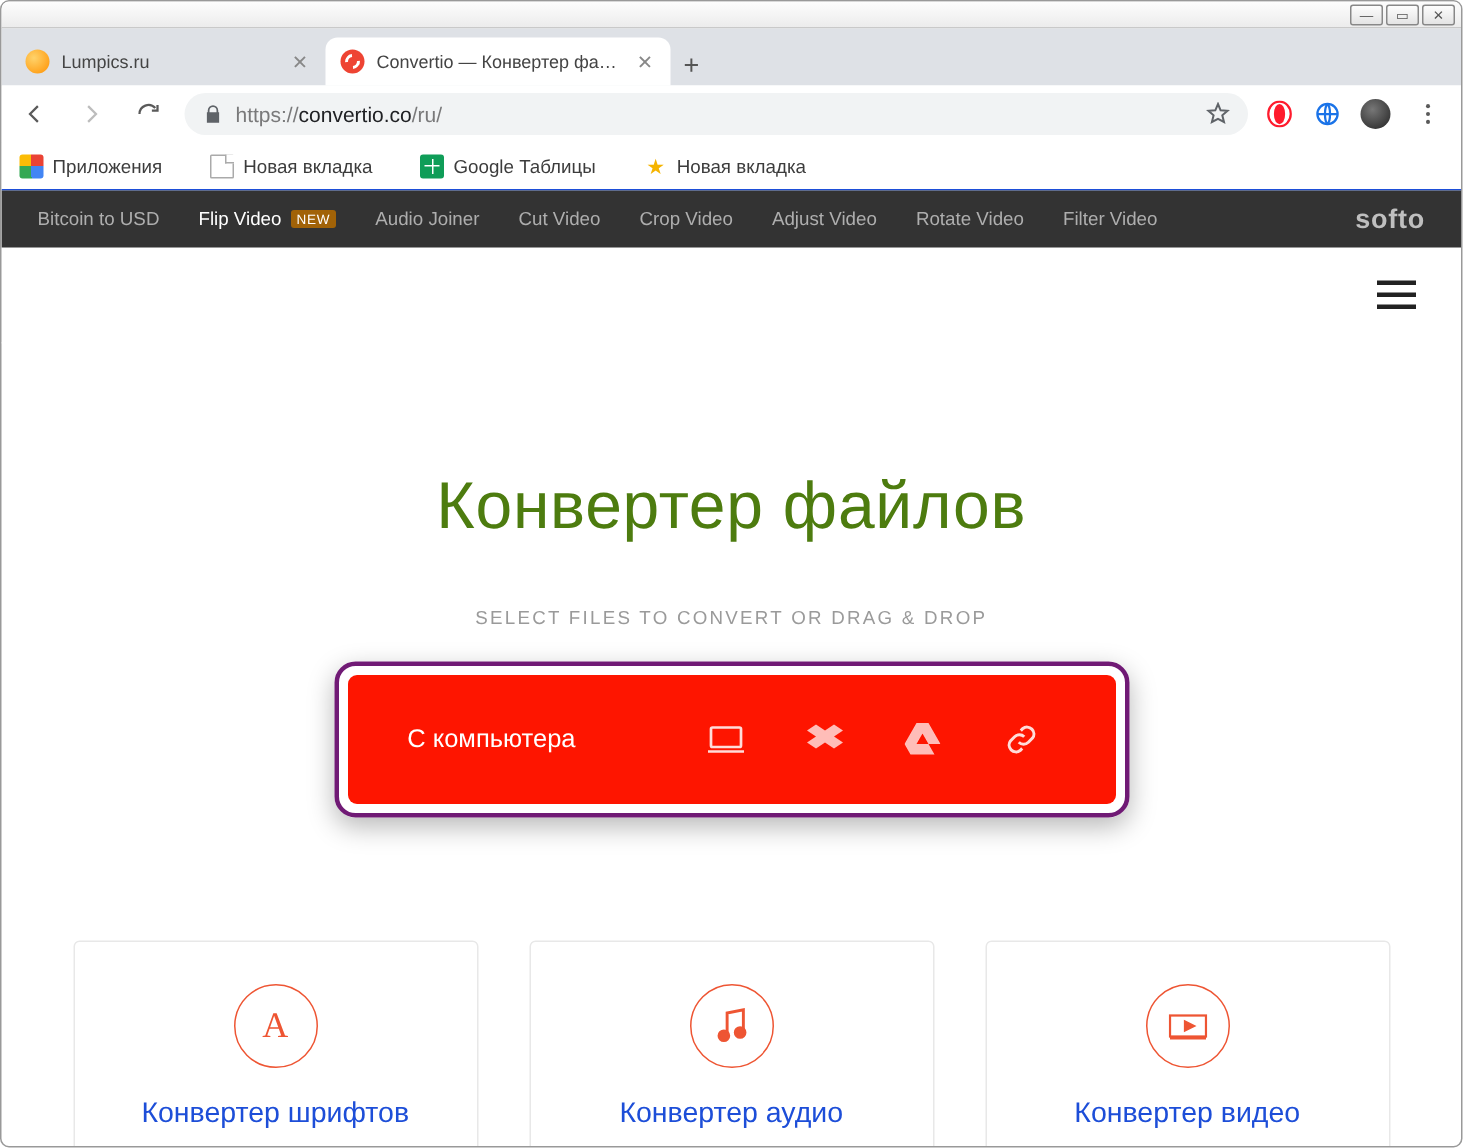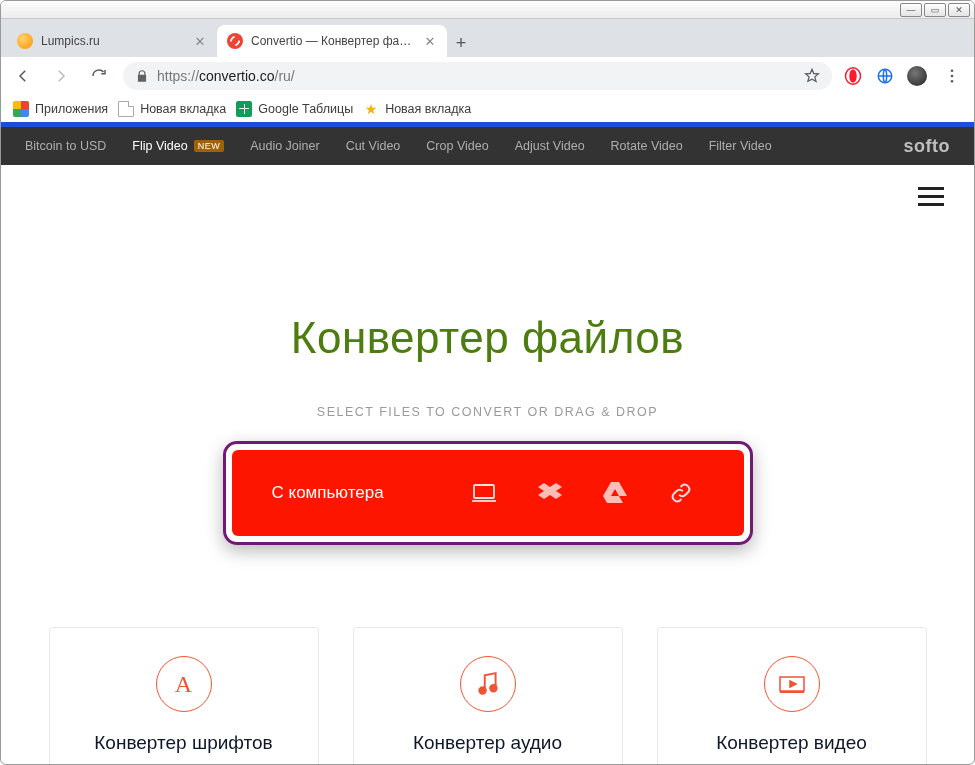--- a/index.html
+++ b/index.html
@@ -28,21 +28,21 @@
 .navbtn svg { width:18px; height:18px; }
 .addr { flex:1; height:28px; background:#f1f3f4; border-radius:14px; display:flex; align-items:center; padding:0 12px; gap:8px; color:#202124; font-size:14px; }
 .addr .lock { color:#5f6368; width:14px; height:14px; }
 .addr .url-scheme { color:#79797a; }
 .addr .url-host { color:#202124; }
 .addr .url-path { color:#79797a; }
 .addr .star { margin-left:auto; color:#5f6368; }
 .exticon { width:22px; height:22px; display:flex; align-items:center; justify-content:center; }
 
 
-.bmbar { height: 32px; background:#fff; border-bottom:5px solid #1d4ed8; display:flex; align-items:center; padding:0 12px; gap:10px; font-size:12.5px; color:#3c3c3c; }
+.bmbar { height: 32px; background:#fff; border-bottom:1px solid #1d4ed8; display:flex; align-items:center; padding:0 12px; gap:32px; font-size:12.5px; color:#3c3c3c; }
 .bm { display:flex; align-items:center; gap:6px; }
 .bm .bicon { width:16px; height:16px; }
 .bicon.apps { background: conic-gradient(#ea4335 0 25%,#4285f4 0 50%,#34a853 0 75%,#fbbc05 0 100%); border-radius:2px; }
 .bicon.file { border:1px solid #aaa; border-radius:1px; position:relative; }
 .bicon.file::after{content:""; position:absolute; right:-1px; top:-1px; width:5px; height:5px; background:#fff; border-left:1px solid #aaa; border-bottom:1px solid #aaa;}
 .bicon.sheets { background:#0f9d58; border-radius:2px; position:relative; }
 .bicon.sheets::after{content:""; position:absolute; inset:3px; background: linear-gradient(#fff,#fff) center/100% 1px no-repeat, linear-gradient(#fff,#fff) center/1px 100% no-repeat;}
 .bicon.star { color:#f5b400; font-size:14px; display:flex; align-items:center; justify-content:center;}
 
 
@@ -70,21 +70,21 @@
 .upload-outer { border:3px solid #701a75; border-radius:14px; padding:6px; box-shadow:0 6px 18px rgba(0,0,0,0.28); }
 .upload { width:512px; height:86px; background:#fe1500; border-radius:6px; display:flex; align-items:center; padding:0 30px 0 40px; gap:0; }
 .upload .main-label{ color:#fff; font-size:17px; flex:0 0 180px; }
 .upload .srcbtn { flex:1; display:flex; align-items:center; justify-content:center; color:rgba(255,255,255,0.85); }
 .upload .srcbtn svg { width:24px; height:22px; }
 
 
 .cards { display:flex; justify-content:center; gap:34px; margin-top:82px; padding:0 30px;}
 .card { width:270px; text-align:center; border:1px solid #e8e8e8; border-radius:4px; padding:28px 10px 16px; position:relative; }
 .card .circ { width:56px; height:56px; border:1px solid #e53; border-radius:50%; display:flex; align-items:center; justify-content:center; margin:0 auto 20px; color:#e53; }
-.card h3 { font-size:19px; font-weight:500; color:#0f172a; }
+.card h3 { font-size:19px; font-weight:500; color:#1d4ed8; }
 .card .circ svg { width:26px; height:26px; }
 </style>
 </head>
 <body>
 
 <div class="titlebar">
   <div class="win-btn">—</div>
   <div class="win-btn">▭</div>
   <div class="win-btn">✕</div>
 </div>

